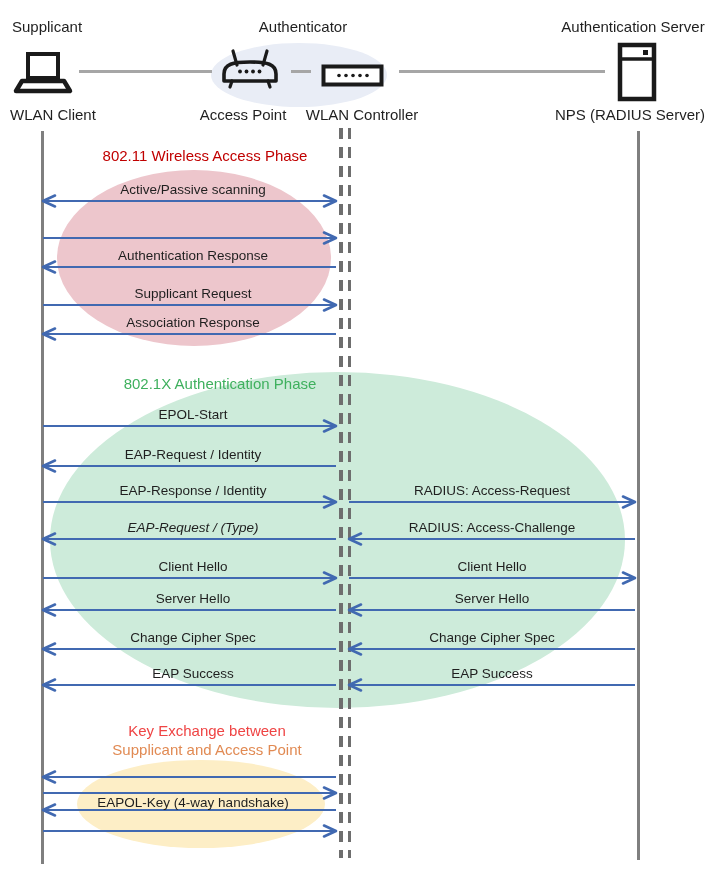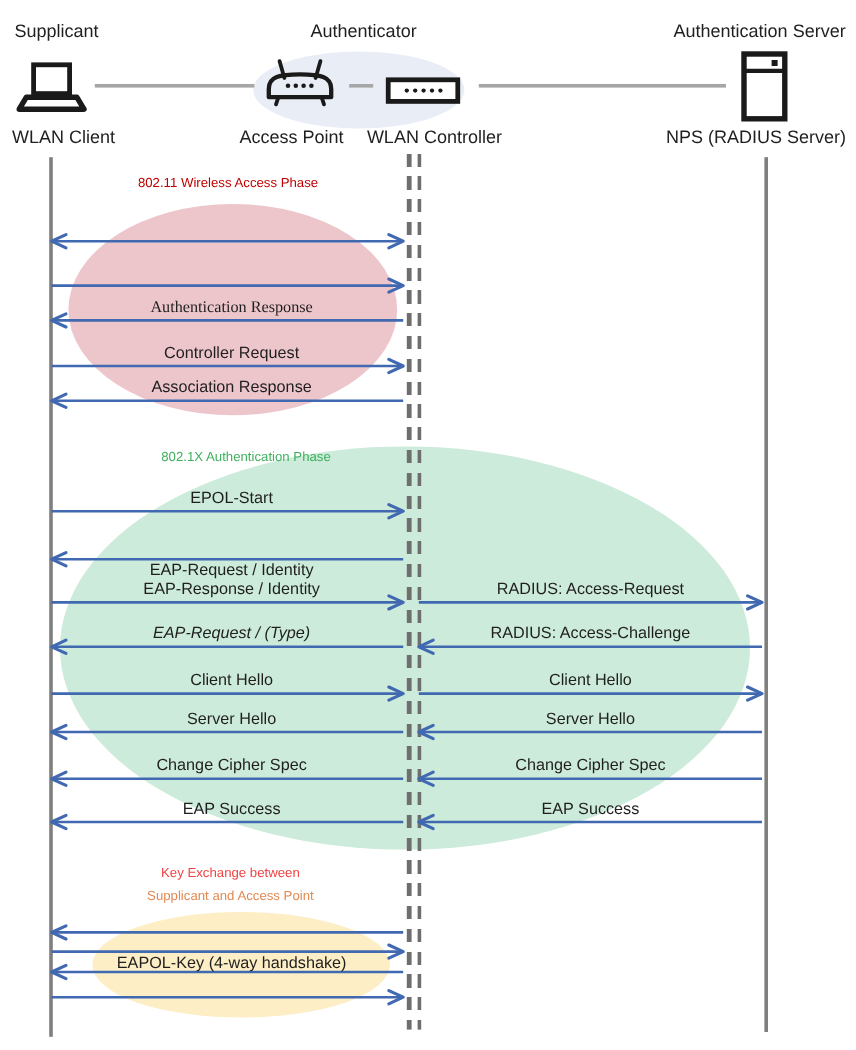--- a/index.html
+++ b/index.html
@@ -27,21 +27,21 @@
   .conn-1{left:79px;width:133px;}
   .conn-2{left:291px;width:20px;}
   .conn-3{left:399px;width:206px;}
   
   .role-label{position:absolute;top:18px;font-size:15px;white-space:nowrap;z-index:4;}
   .dev-label{position:absolute;top:106px;font-size:15px;white-space:nowrap;z-index:4;}
   .centered{transform:translateX(-50%);}
   
   .icon{position:absolute;z-index:3;}
   
-  .phase-title{position:absolute;font-size:11px;white-space:nowrap;z-index:4;transform:translateX(-50%);}
+  .phase-title{position:absolute;font-size:15px;white-space:nowrap;z-index:4;transform:translateX(-50%);margin-left:15px;}
   
   .msg-label{position:absolute;width:320px;text-align:center;font-size:13.5px;height:18px;
     line-height:17px;white-space:nowrap;z-index:4;}
   #arrows{position:absolute;left:0;top:0;z-index:3;}
 </style>
 </head>
 <body>
 
 <div id="stage">
 
@@ -194,25 +194,26 @@
       <g>
         <line x1="43" y1="810" x2="336" y2="810" stroke="#4169b1" stroke-width="2.2"></line>
         <path d="M 55 804.5 L 43 810 L 55 815.5" fill="none" stroke="#4169b1" stroke-width="2.6" stroke-linecap="round" stroke-linejoin="round"></path>
       </g>
       <g>
         <line x1="43" y1="831" x2="336" y2="831" stroke="#4169b1" stroke-width="2.2"></line>
         <path d="M 324 825.5 L 336 831 L 324 836.5" fill="none" stroke="#4169b1" stroke-width="2.6" stroke-linecap="round" stroke-linejoin="round"></path>
       </g>
     </svg>
 
-    <div class="msg-label" style="left: 33px; top: 247px; font-family: Liberation Serif, serif;">Authentication Response</div>
-    <div class="msg-label" style="left: 33px; top: 285px;">Controller Request</div>
+<div class="msg-label" style="left: 33px; top: 181px;">Active/Passive scanning</div>
+    <div class="msg-label" style="left: 33px; top: 247px;">Authentication Response</div>
+    <div class="msg-label" style="left: 33px; top: 285px;">Supplicant Request</div>
     <div class="msg-label" style="left: 33px; top: 314px;">Association Response</div>
     <div class="msg-label" style="left: 33px; top: 406px;">EPOL-Start</div>
-    <div class="msg-label" style="left: 33px; top: 446px; margin-top: 20px;">EAP-Request / Identity</div>
+    <div class="msg-label" style="left: 33px; top: 446px;">EAP-Request / Identity</div>
     <div class="msg-label" style="left: 33px; top: 482px;">EAP-Response / Identity</div>
     <div class="msg-label" style="left: 332px; top: 482px;">RADIUS: Access-Request</div>
     <div class="msg-label" style="left: 33px; top: 519px; font-style: italic;">EAP-Request / (Type)</div>
     <div class="msg-label" style="left: 332px; top: 519px;">RADIUS: Access-Challenge</div>
     <div class="msg-label" style="left: 33px; top: 558px;">Client Hello</div>
     <div class="msg-label" style="left: 332px; top: 558px;">Client Hello</div>
     <div class="msg-label" style="left: 33px; top: 590px;">Server Hello</div>
     <div class="msg-label" style="left: 332px; top: 590px;">Server Hello</div>
     <div class="msg-label" style="left: 33px; top: 629px;">Change Cipher Spec</div>
     <div class="msg-label" style="left: 332px; top: 629px;">Change Cipher Spec</div>

